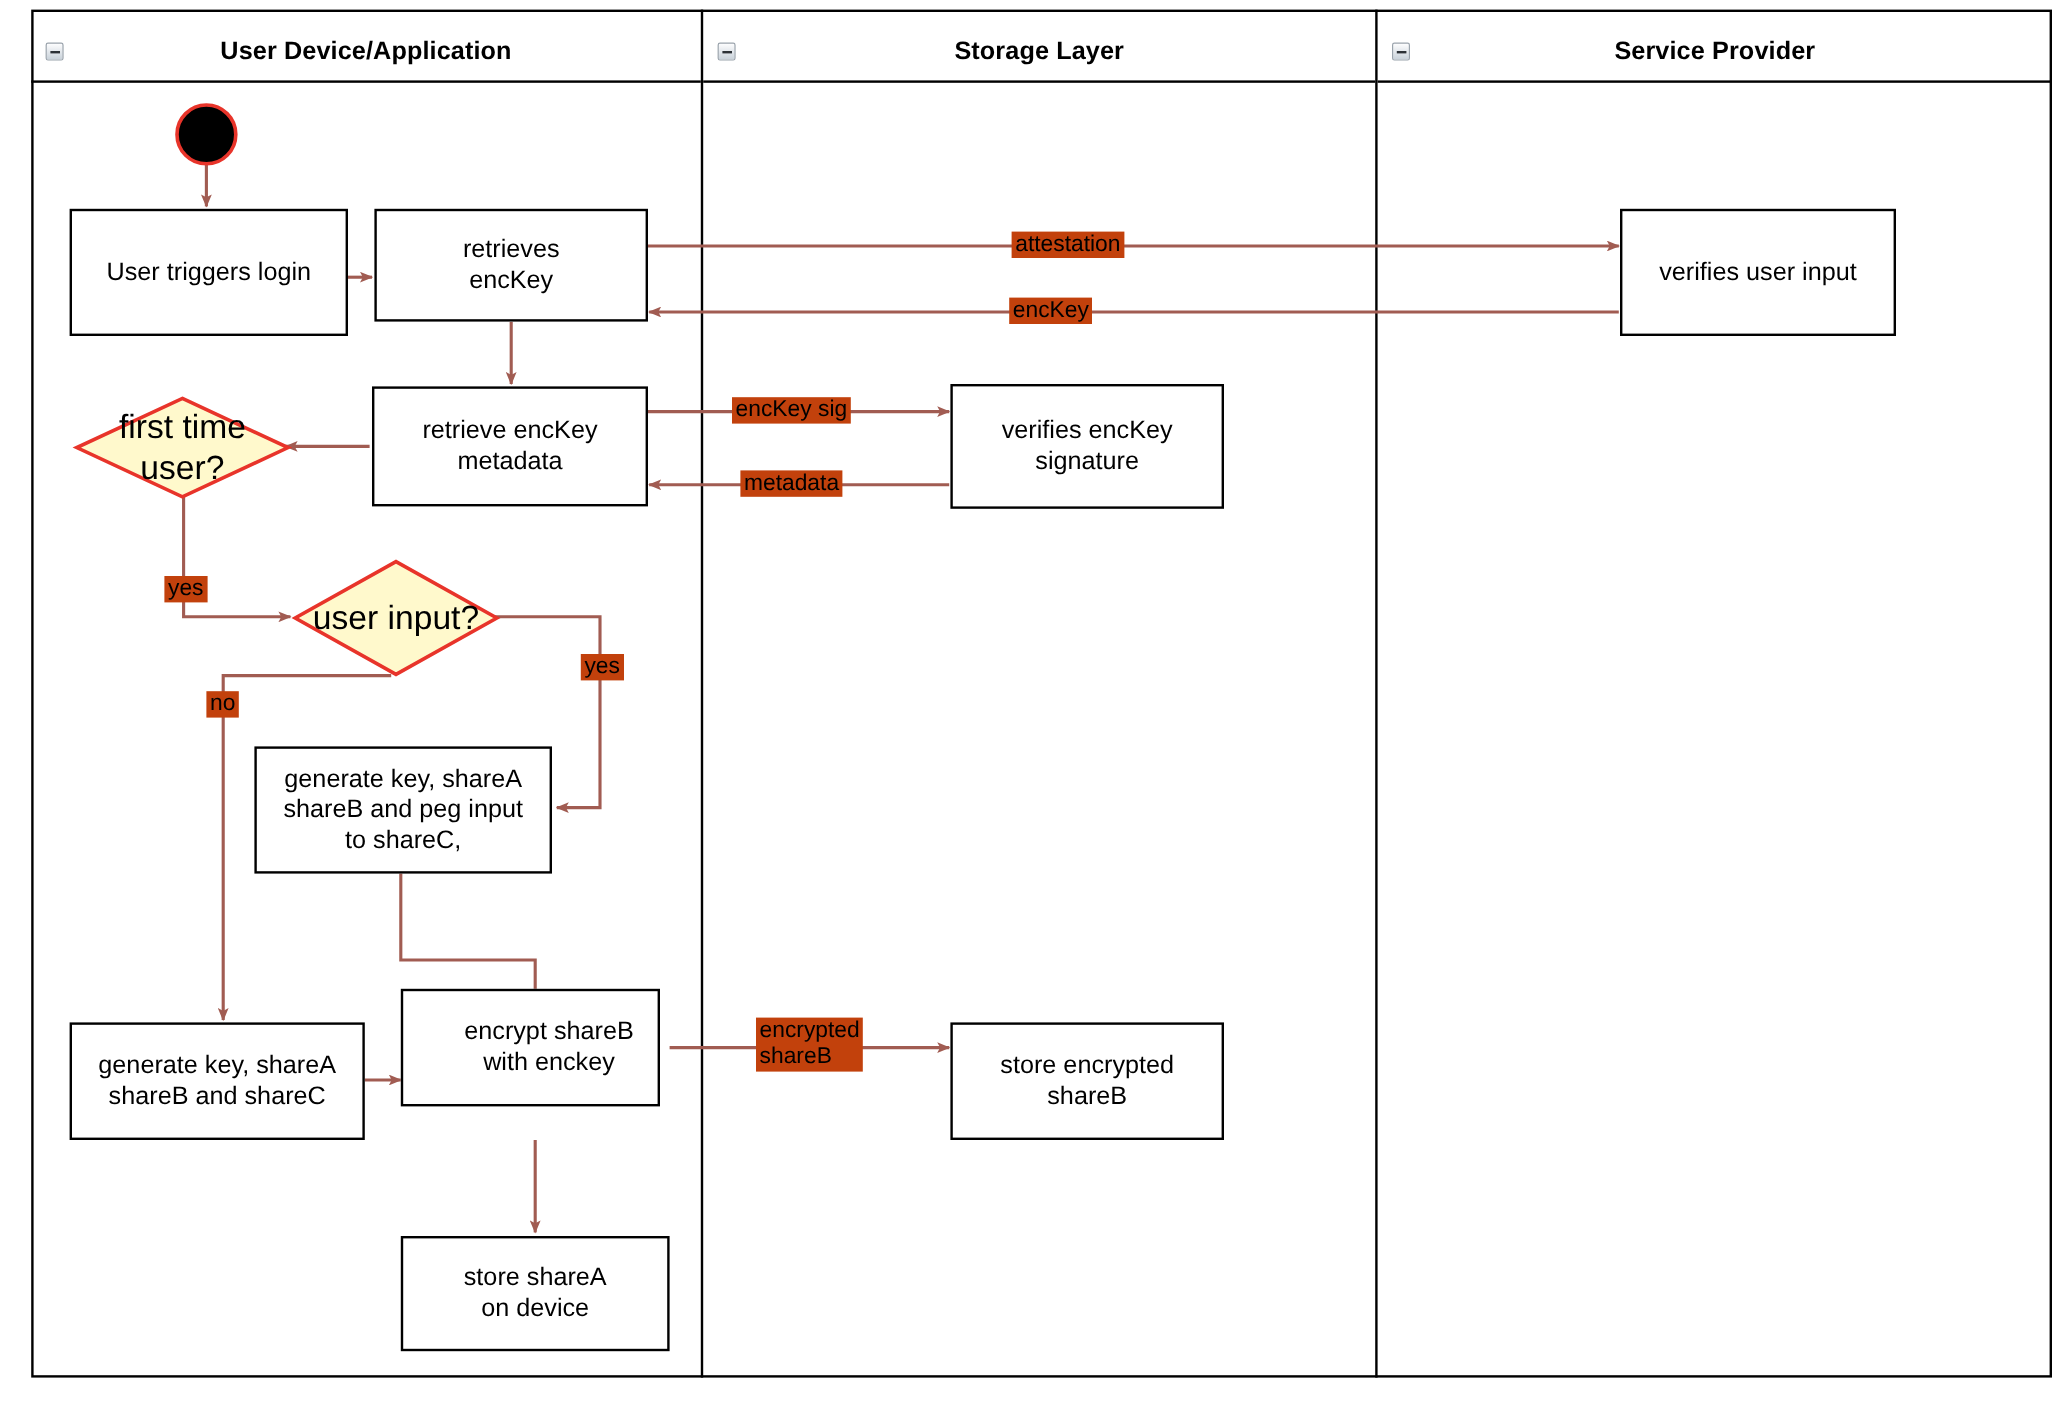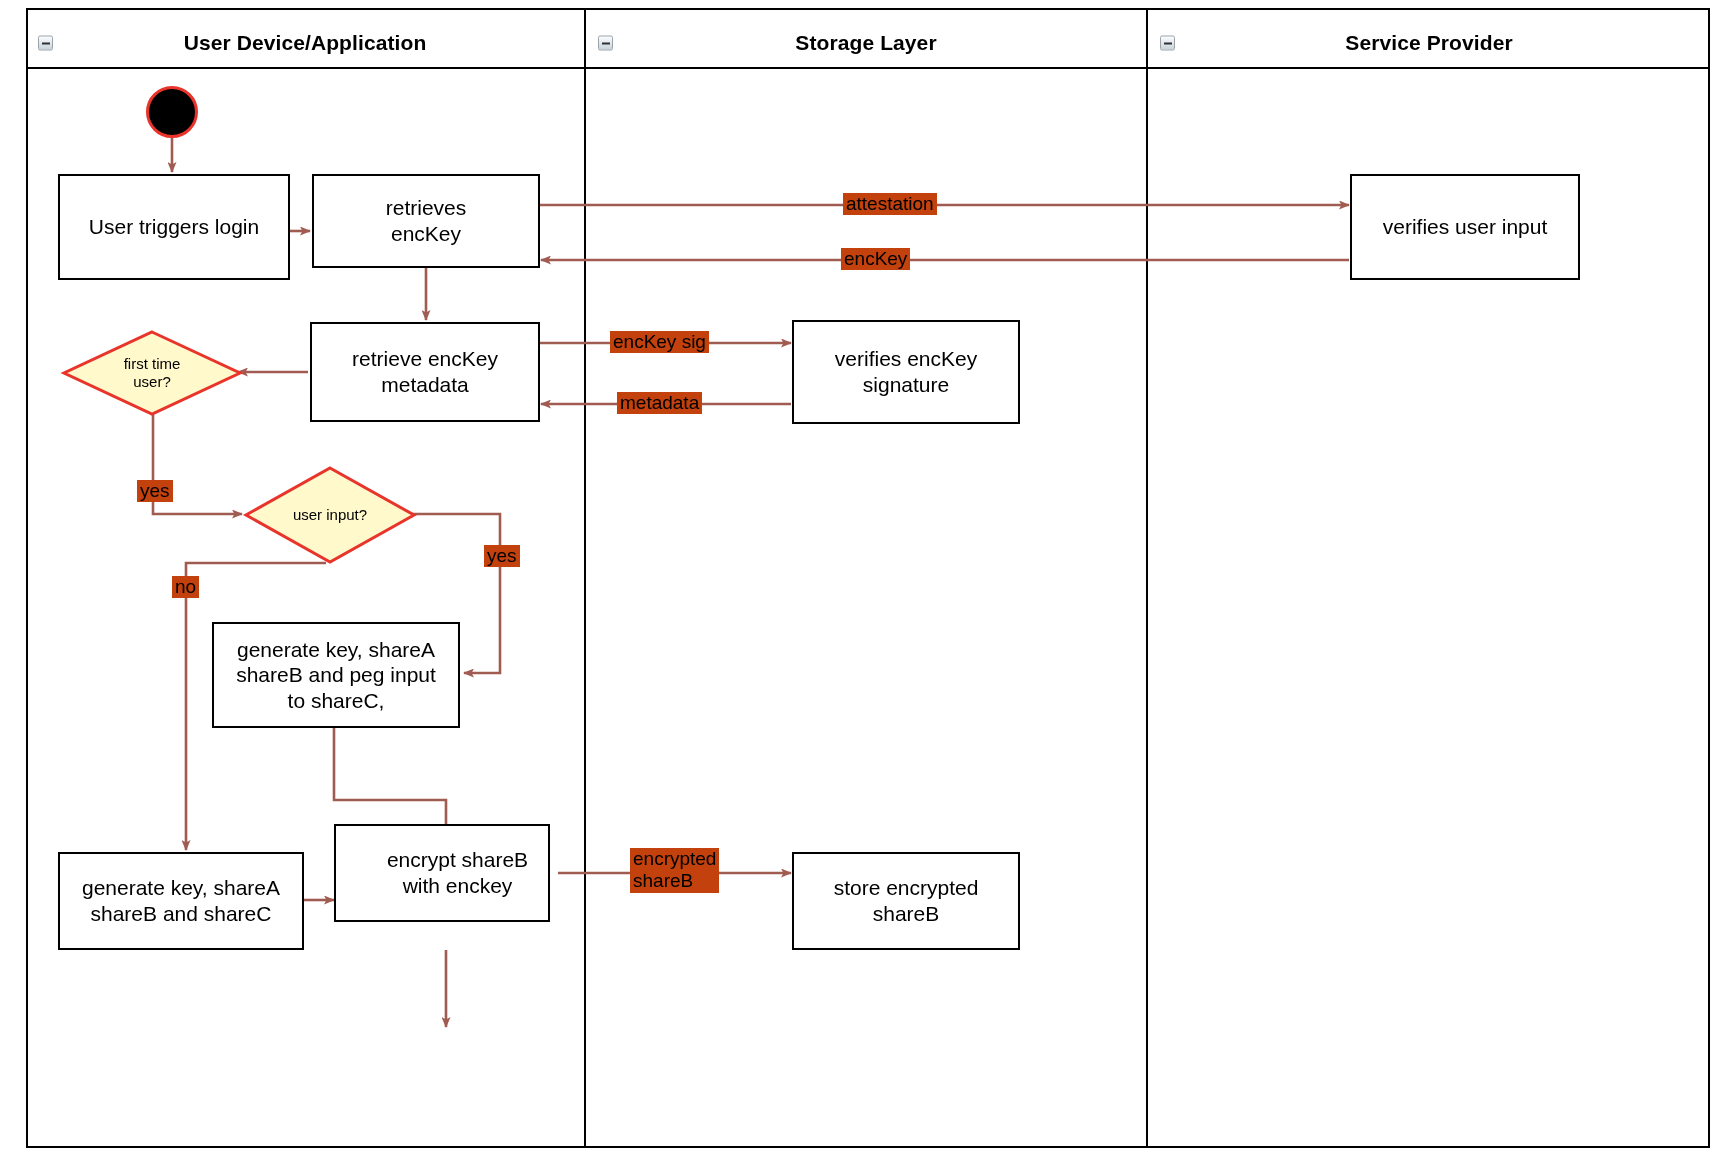--- a/index.html
+++ b/index.html
@@ -96,21 +96,21 @@
   .decision-label {
     position: absolute;
     left: 0;
     top: 0;
     right: 0;
     bottom: 0;
     display: flex;
     align-items: center;
     justify-content: center;
     text-align: center;
-    font-size: 15px;
+    font-size: 28px;
     line-height: 1.2;
     color: #000000;
     pointer-events: none;
   }
   .start-node {
     position: absolute;
     border-radius: 50%;
     background: #000000;
     border: 3px solid #e8342a;
     box-sizing: border-box;
@@ -252,20 +252,23 @@
   </div>
 
   <div class="node act" style="left:334px; top:824px; width:216px; height:98px;padding-left:31px;">
     <span>encrypt shareB<br>with enckey</span>
   </div>
 
   <div class="node act" style="left:792px; top:852px; width:228px; height:98px;">
     <span>store encrypted<br>shareB</span>
   </div>
 
+  <div class="node act" style="left:334px; top:1030px; width:224px; height:96px;">
+    <span>store shareA<br>on device</span>
+  </div>
 
   <div class="edge-label" style="left:843px; top:193px;">attestation</div>
 
   <div class="edge-label" style="left:841px; top:248px;">encKey</div>
 
   <div class="edge-label" style="left:610px; top:331px;">encKey sig</div>
 
   <div class="edge-label" style="left:617px; top:392px;">metadata</div>
 
   <div class="edge-label" style="left:137px; top:480px;">yes</div>

